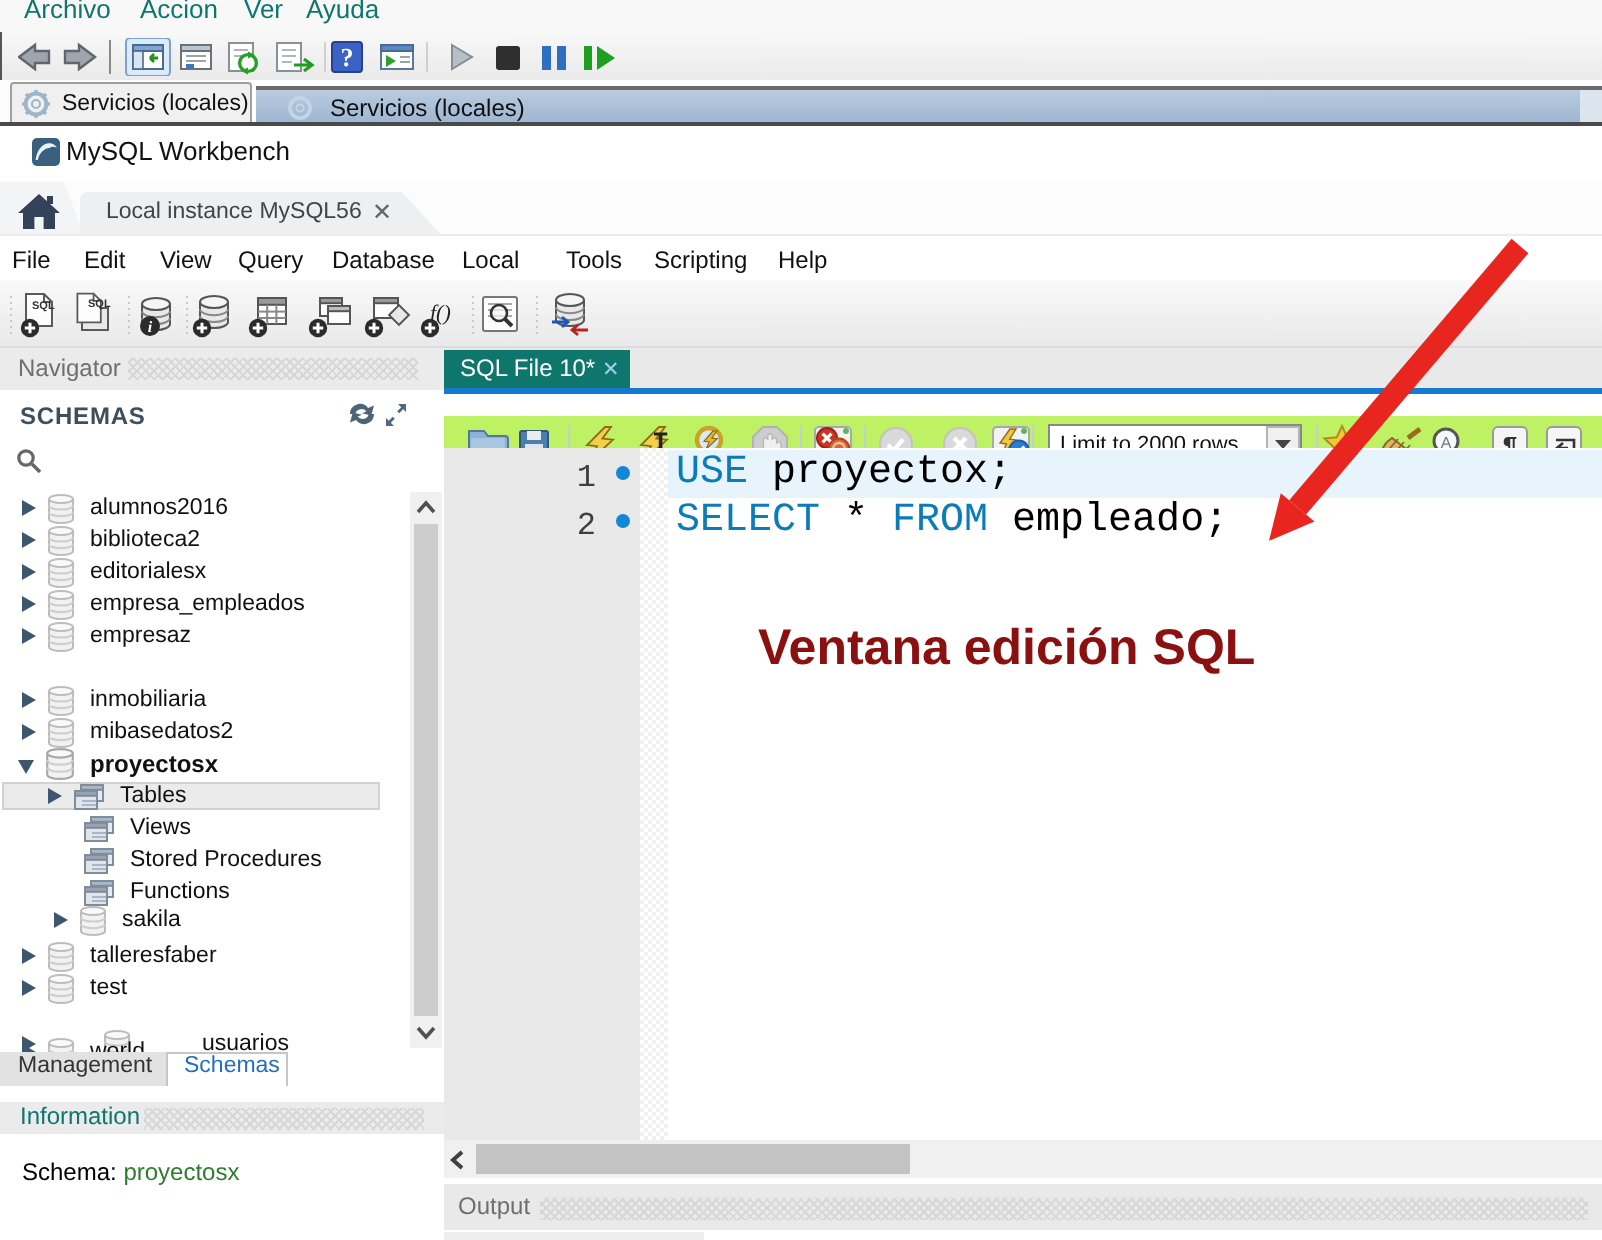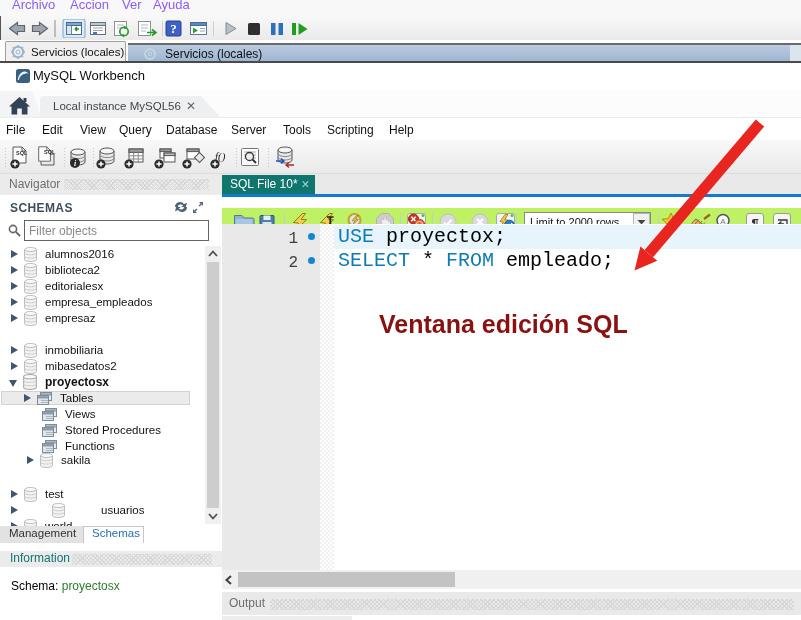--- a/index.html
+++ b/index.html
@@ -19,21 +19,21 @@
           border-right:4.5px solid transparent; margin-left:9px; margin-top:2px; flex:none; }
   .trow .ticon { margin-left:6px; margin-right:8px; flex:none; }
   .trow span { white-space:nowrap; }
 </style>
 </head>
 <body>
 <div id="stage">
 
   <div class="abs" style="left:0;top:0;width:801px;height:62px;background:#f6f6f6;border-left:1px solid #555;"></div>
 
-  <div class="abs" style="left:0;top:0;width:801px;height:16px;background:#f8f8f8;font-size:13px;color:#8b5cf6;padding-left:20px;">
+  <div class="abs" style="left:0;top:0;width:801px;height:16px;background:#f8f8f8;font-size:13px;color:#0f766e;padding-left:20px;">
     <span class="abs" style="left:12px;top:-3px;">Archivo</span>
     <span class="abs" style="left:70px;top:-3px;">Accion</span>
     <span class="abs" style="left:122px;top:-3px;">Ver</span>
     <span class="abs" style="left:153px;top:-3px;">Ayuda</span>
   </div>
 
   <div class="abs" style="left:0;top:16px;width:801px;height:24px;background:linear-gradient(#f8f8f8,#eaeaea);border-left:1px solid #555;" id="svctb">
     <svg class="abs" style="left:8px;top:3px;" width="300" height="19" viewBox="0 0 300 19">
 
       <path d="M0.5 9.5 L8.5 3.5 L8.5 6.5 L15.5 6.5 L15.5 12.5 L8.5 12.5 L8.5 15.5 Z" fill="#9fa5ad" stroke="#5f666e" stroke-width="1.2"></path>
@@ -138,21 +138,21 @@
     <path d="M10.5 0 L21 9.5 L18.5 9.5 L18.5 17.5 L12.8 17.5 L12.8 11.5 L8.2 11.5 L8.2 17.5 L2.5 17.5 L2.5 9.5 L0 9.5 Z" fill="#334257"></path>
     <rect x="14.5" y="1" width="3" height="4" fill="#334257"></rect>
   </svg>
 
   <div class="abs" style="left:0;top:118px;width:801px;height:22px;background:#fff;font-size:12px;color:#111;">
     <span class="abs" style="left:6px;top:5px;">File</span>
     <span class="abs" style="left:42px;top:5px;">Edit</span>
     <span class="abs" style="left:80px;top:5px;">View</span>
     <span class="abs" style="left:119px;top:5px;">Query</span>
     <span class="abs" style="left:166px;top:5px;">Database</span>
-    <span class="abs" style="left:231px;top:5px;">Server</span>
+    <span class="abs" style="left:231px;top:5px;">Local</span>
     <span class="abs" style="left:283px;top:5px;">Tools</span>
     <span class="abs" style="left:327px;top:5px;">Scripting</span>
     <span class="abs" style="left:389px;top:5px;">Help</span>
   </div>
 
   <div class="abs" style="left:0;top:140px;width:801px;height:34px;background:linear-gradient(#f9f9f9,#e9e9e9);border-bottom:1px solid #dcdcdc;" id="maintb">
     <svg class="abs" style="left:0;top:5px;" width="310" height="25" viewBox="0 0 310 25">
       <defs>
         <g id="pluscirc">
           <circle cx="0" cy="0" r="4.6" fill="#2b2b2b"></circle>
@@ -240,23 +240,20 @@
 
     <svg class="abs" style="left:174px;top:27px;" width="14" height="12" viewBox="0 0 14 12">
       <path d="M1 6 a5 5 0 0 1 9-3 l3-1.2 -1.4 5 -4.6-1.2 2.2-0.9 a3.2 3.2 0 0 0-5.6 1.3 Z" fill="#4d6377"></path>
       <path d="M13 6 a5 5 0 0 1-9 3 l-3 1.2 1.4-5 4.6 1.2 -2.2 0.9 a3.2 3.2 0 0 0 5.6-1.3 Z" fill="#4d6377"></path>
     </svg>
     <svg class="abs" style="left:193px;top:28px;" width="11" height="11" viewBox="0 0 11 11">
       <path d="M10 0 L10 4 L8.6 2.6 L6.6 4.6 L5.6 3.6 L7.6 1.6 L6 0 Z" fill="#53687e"></path>
       <path d="M0 11 L0 7 L1.4 8.4 L3.4 6.4 L4.4 7.4 L2.4 9.4 L4 11 Z" fill="#53687e"></path>
     </svg>
 
-    <div class="abs" style="left:24px;top:46px;width:185px;height:21px;background:#fff;border:1px solid #646464;">
-      <span class="abs" style="left:4px;top:3px;font-size:12px;color:#8a8a8a;">Filter objects</span>
-    </div>
     <svg class="abs" style="left:8px;top:50px;" width="13" height="13" viewBox="0 0 13 13">
       <circle cx="5" cy="5" r="3.6" fill="none" stroke="#666" stroke-width="1.6"></circle>
       <line x1="8" y1="8" x2="12" y2="12" stroke="#666" stroke-width="1.8"></line>
     </svg>
 
     <div id="tree" class="abs" style="left:0;top:72px;width:205px;height:280px;overflow:hidden;">
       <div class="trow" style="top:0;">
           <i class="ar"></i>
           <svg class="ticon" width="13" height="15" viewBox="0 0 13 15">
             <path d="M0.5 2.5 L0.5 12.5 A6 2 0 0 0 12.5 12.5 L12.5 2.5" fill="#f2f2f2" stroke="#bcbcbc"></path>
@@ -379,30 +376,39 @@
         </div>
       <div class="trow" style="top:206px;margin-left:16px;">
           <i class="ar"></i>
           <svg class="ticon" width="13" height="15" viewBox="0 0 13 15">
             <path d="M0.5 2.5 L0.5 12.5 A6 2 0 0 0 12.5 12.5 L12.5 2.5" fill="#f2f2f2" stroke="#bcbcbc"></path>
             <ellipse cx="6.5" cy="2.5" rx="6" ry="2" fill="#fafafa" stroke="#bcbcbc"></ellipse>
             <path d="M0.5 5.8 A6 2 0 0 0 12.5 5.8 M0.5 9.1 A6 2 0 0 0 12.5 9.1" fill="none" stroke="#cecece"></path>
           </svg>
           <span>sakila</span>
         </div>
+      <div class="trow" style="top:224px;">
+          <i class="ar"></i>
+          <svg class="ticon" width="13" height="15" viewBox="0 0 13 15">
+            <path d="M0.5 2.5 L0.5 12.5 A6 2 0 0 0 12.5 12.5 L12.5 2.5" fill="#f2f2f2" stroke="#bcbcbc"></path>
+            <ellipse cx="6.5" cy="2.5" rx="6" ry="2" fill="#fafafa" stroke="#bcbcbc"></ellipse>
+            <path d="M0.5 5.8 A6 2 0 0 0 12.5 5.8 M0.5 9.1 A6 2 0 0 0 12.5 9.1" fill="none" stroke="#cecece"></path>
+          </svg>
+          <span>talleresfaber</span>
+        </div>
       <div class="trow" style="top:240px;">
           <i class="ar"></i>
           <svg class="ticon" width="13" height="15" viewBox="0 0 13 15">
             <path d="M0.5 2.5 L0.5 12.5 A6 2 0 0 0 12.5 12.5 L12.5 2.5" fill="#f2f2f2" stroke="#bcbcbc"></path>
             <ellipse cx="6.5" cy="2.5" rx="6" ry="2" fill="#fafafa" stroke="#bcbcbc"></ellipse>
             <path d="M0.5 5.8 A6 2 0 0 0 12.5 5.8 M0.5 9.1 A6 2 0 0 0 12.5 9.1" fill="none" stroke="#cecece"></path>
           </svg>
           <span>test</span>
         </div>
-      <div class="trow" style="top:256px;gap:28px;">
+      <div class="trow" style="top:268px;gap:28px;">
           <i class="ar"></i>
           <svg class="ticon" width="13" height="15" viewBox="0 0 13 15">
             <path d="M0.5 2.5 L0.5 12.5 A6 2 0 0 0 12.5 12.5 L12.5 2.5" fill="#f2f2f2" stroke="#bcbcbc"></path>
             <ellipse cx="6.5" cy="2.5" rx="6" ry="2" fill="#fafafa" stroke="#bcbcbc"></ellipse>
             <path d="M0.5 5.8 A6 2 0 0 0 12.5 5.8 M0.5 9.1 A6 2 0 0 0 12.5 9.1" fill="none" stroke="#cecece"></path>
           </svg>
           <span>usuarios</span>
         </div>
       <div class="trow" style="top:272px;">
           <i class="ar"></i>

